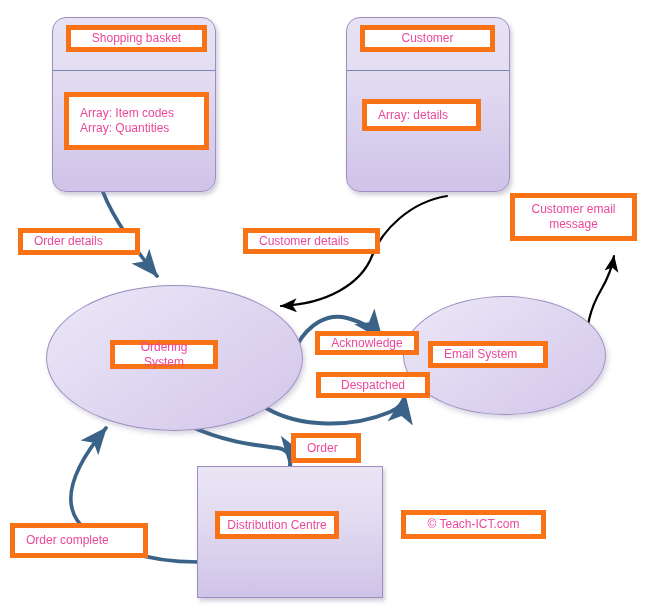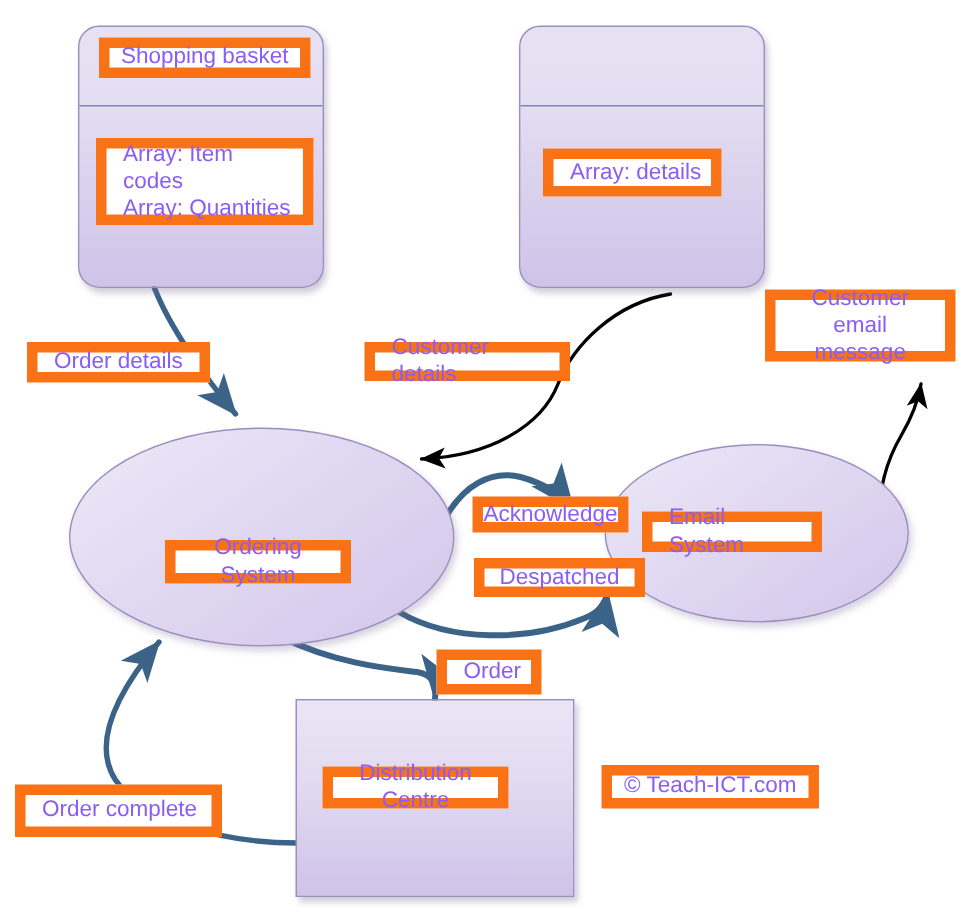--- a/index.html
+++ b/index.html
@@ -58,27 +58,27 @@
     border: 1px solid #9b8fbf;
     box-sizing: border-box;
     background: linear-gradient(to bottom, #eae5f5 0%, #e2dbf1 40%, #cfc3e8 100%);
     box-shadow: 2px 3px 4px rgba(120,110,150,0.35);
   }
 
   
   .tbox {
     position: absolute;
     background: #ffffff;
-    border: 7px solid #f97316;
+    border: 5px solid #f97316;
     box-sizing: border-box;
     display: flex;
     align-items: center;
     justify-content: center;
-    color: #8b5cf6;
-    font-size: 15px;
+    color: #ec4899;
+    font-size: 12px;
     line-height: 1.22;
     text-align: center;
     padding: 1px 4px;
     white-space: pre-line;
   }
   .tbox.ml {
     justify-content: flex-start;
     text-align: left;
     padding-left: 11px;
   }
@@ -116,24 +116,25 @@
   <div class="classbox" style="left:52px; top:17px; width:164px; height:175px;">
     <div class="divider" style="top:52px;"></div>
   </div>
   <div class="tbox" style="left:66px; top:25px; width:141px; height:27px;">Shopping basket</div>
   <div class="tbox ml" style="left:64px; top:92px; width:145px; height:58px;">Array: Item codes
 Array: Quantities</div>
 
   <div class="classbox" style="left:346px; top:17px; width:164px; height:175px;">
     <div class="divider" style="top:52px;"></div>
   </div>
+  <div class="tbox" style="left:360px; top:25px; width:135px; height:27px;">Customer</div>
   <div class="tbox ml" style="left:362px; top:99px; width:119px; height:32px;">Array: details</div>
 
   <div class="ellipse" style="left:46px; top:285px; width:257px; height:146px;"></div>
-  <div class="tbox" style="left:110px; top:360px; width:124px; height:29px;">Ordering System</div>
+  <div class="tbox" style="left:110px; top:340px; width:108px; height:29px;">Ordering System</div>
 
   <div class="ellipse" style="left:403px; top:296px; width:203px; height:119px;"></div>
 
   <div class="tbox" style="left:315px; top:331px; width:104px; height:24px;">Acknowledge</div>
   <div class="tbox" style="left:316px; top:372px; width:114px; height:26px;">Despatched</div>
 
   <div class="tbox ml" style="left:428px; top:341px; width:120px; height:27px;">Email System</div>
 
   <div class="rectbox" style="left:197px; top:466px; width:186px; height:132px;"></div>
   <div class="tbox" style="left:215px; top:511px; width:124px; height:28px;">Distribution Centre</div>

